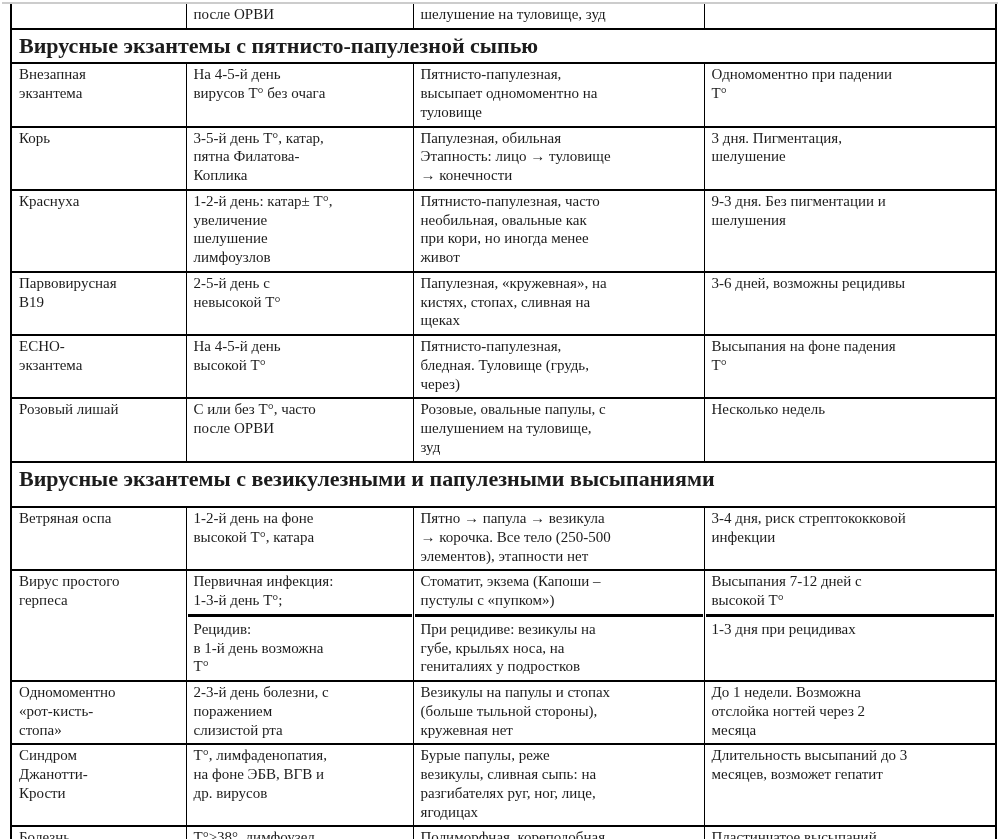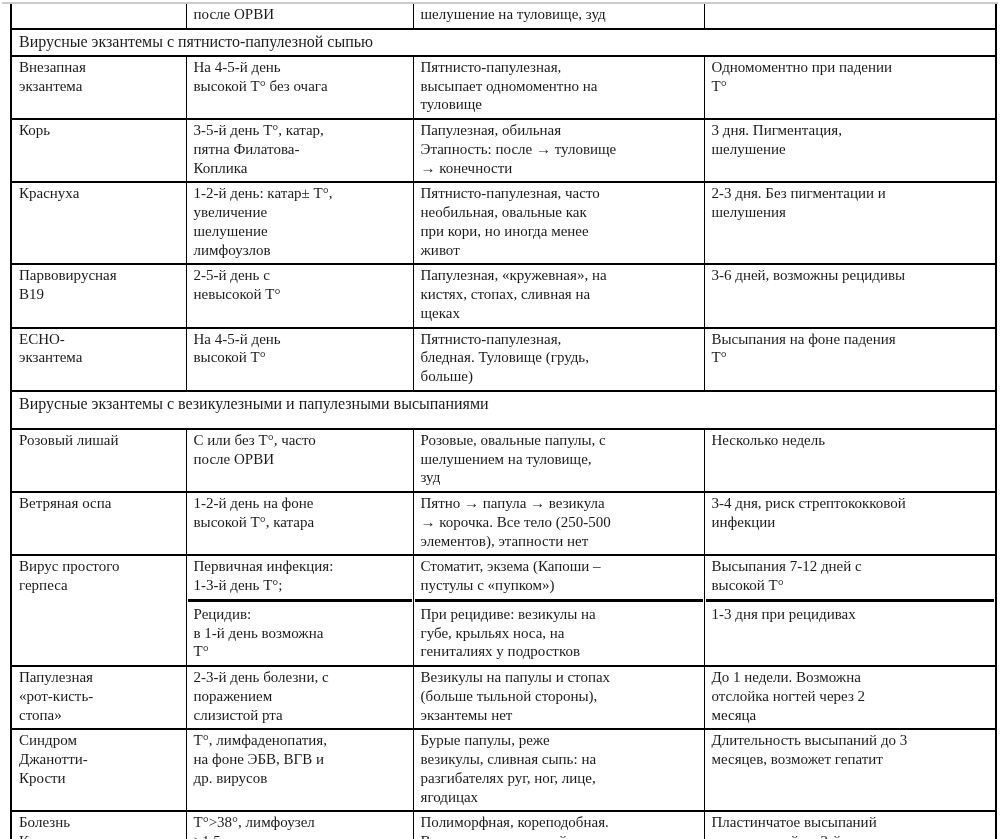--- a/index.html
+++ b/index.html
@@ -38,22 +38,22 @@
     vertical-align: top;
     padding: 1px 6px 4px 7px;
     font-size: 15px;
     line-height: 1.25;
     word-wrap: break-word;
   }
   tr:first-child td {
     border-top: none;
   }
   td.section {
-    font-weight: normal;
-    font-size: 16px;
+    font-weight: bold;
+    font-size: 22px;
     padding-top: 2px;
     padding-bottom: 3px;
     border-radius: 6px;
   }
   td.section.tall {
     padding-bottom: 14px;
   }
   .block { }
   .thick-rule {
     border-top: 3px solid #000000;
@@ -96,21 +96,21 @@
           <tr>
             <td>
               <div class="block">
                 <div class="line">Внезапная</div>
                 <div class="line">экзантема</div>
               </div>
             </td>
             <td>
               <div class="block">
                 <div class="line">На 4-5-й день</div>
-                <div class="line">высокой Т° без очага</div>
+                <div class="line">вирусов Т° без очага</div>
               </div>
             </td>
             <td>
               <div class="block">
                 <div class="line">Пятнисто-папулезная,</div>
                 <div class="line">высыпает одномоментно на</div>
                 <div class="line">туловище</div>
               </div>
             </td>
             <td>
@@ -129,21 +129,21 @@
             <td>
               <div class="block">
                 <div class="line">3-5-й день Т°, катар,</div>
                 <div class="line">пятна Филатова-</div>
                 <div class="line">Коплика</div>
               </div>
             </td>
             <td>
               <div class="block">
                 <div class="line">Папулезная, обильная</div>
-                <div class="line">Этапность: после → туловище</div>
+                <div class="line">Этапность: лицо → туловище</div>
                 <div class="line">→ конечности</div>
               </div>
             </td>
             <td>
               <div class="block">
                 <div class="line">3 дня. Пигментация,</div>
                 <div class="line">шелушение</div>
               </div>
             </td>
           </tr>
@@ -164,21 +164,21 @@
             <td>
               <div class="block">
                 <div class="line">Пятнисто-папулезная, часто</div>
                 <div class="line">необильная, овальные как</div>
                 <div class="line">при кори, но иногда менее</div>
                 <div class="line">живот</div>
               </div>
             </td>
             <td>
               <div class="block">
-                <div class="line">2-3 дня. Без пигментации и</div>
+                <div class="line">9-3 дня. Без пигментации и</div>
                 <div class="line">шелушения</div>
               </div>
             </td>
           </tr>
           <tr>
             <td>
               <div class="block">
                 <div class="line">Парвовирусная</div>
                 <div class="line">B19</div>
               </div>
@@ -212,32 +212,29 @@
             <td>
               <div class="block">
                 <div class="line">На 4-5-й день</div>
                 <div class="line">высокой Т°</div>
               </div>
             </td>
             <td>
               <div class="block">
                 <div class="line">Пятнисто-папулезная,</div>
                 <div class="line">бледная. Туловище (грудь,</div>
-                <div class="line">больше)</div>
+                <div class="line">через)</div>
               </div>
             </td>
             <td>
               <div class="block">
                 <div class="line">Высыпания на фоне падения</div>
                 <div class="line">Т°</div>
               </div>
             </td>
-          </tr>
-          <tr>
-            <td colspan="4" class="section tall">Вирусные экзантемы с везикулезными и папулезными высыпаниями</td>
           </tr>
           <tr>
             <td>
               <div class="block">
                 <div class="line">Розовый лишай</div>
               </div>
             </td>
             <td>
               <div class="block">
                 <div class="line">С или без Т°, часто</div>
@@ -251,20 +248,23 @@
                 <div class="line">зуд</div>
               </div>
             </td>
             <td>
               <div class="block">
                 <div class="line">Несколько недель</div>
               </div>
             </td>
           </tr>
           <tr>
+            <td colspan="4" class="section tall">Вирусные экзантемы с везикулезными и папулезными высыпаниями</td>
+          </tr>
+          <tr>
             <td>
               <div class="block">
                 <div class="line">Ветряная оспа</div>
               </div>
             </td>
             <td>
               <div class="block">
                 <div class="line">1-2-й день на фоне</div>
                 <div class="line">высокой Т°, катара</div>
               </div>
@@ -321,37 +321,37 @@
               </div>
               <div class="thick-rule"></div>
               <div class="block">
                 <div class="line">1-3 дня при рецидивах</div>
               </div>
             </td>
           </tr>
           <tr>
             <td>
               <div class="block">
-                <div class="line">Папулезная</div>
+                <div class="line">Одномоментно</div>
                 <div class="line">«рот-кисть-</div>
                 <div class="line">стопа»</div>
               </div>
             </td>
             <td>
               <div class="block">
                 <div class="line">2-3-й день болезни, с</div>
                 <div class="line">поражением</div>
                 <div class="line">слизистой рта</div>
               </div>
             </td>
             <td>
               <div class="block">
                 <div class="line">Везикулы на папулы и стопах</div>
                 <div class="line">(больше тыльной стороны),</div>
-                <div class="line">экзантемы нет</div>
+                <div class="line">кружевная нет</div>
               </div>
             </td>
             <td>
               <div class="block">
                 <div class="line">До 1 недели. Возможна</div>
                 <div class="line">отслойка ногтей через 2</div>
                 <div class="line">месяца</div>
               </div>
             </td>
           </tr>

